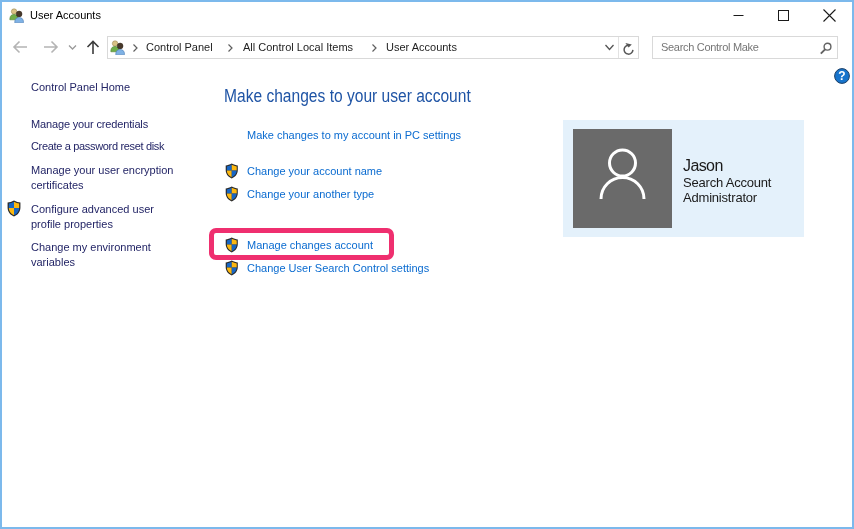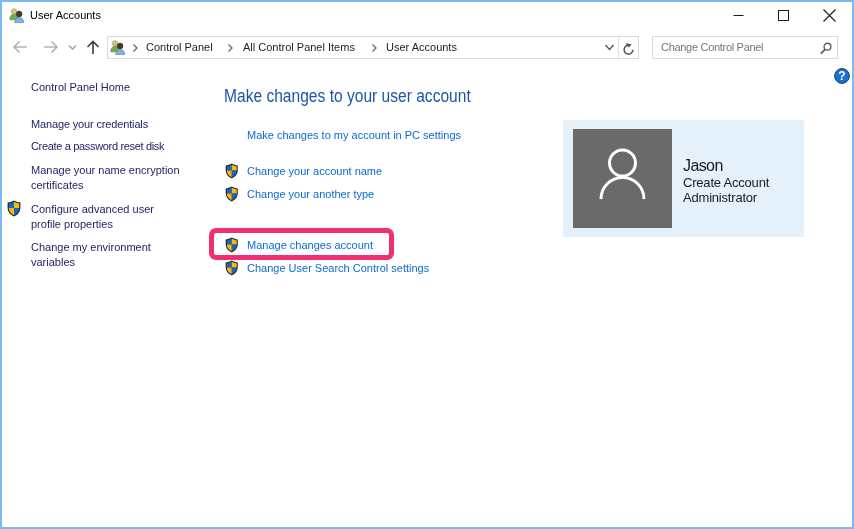--- a/index.html
+++ b/index.html
@@ -50,37 +50,37 @@
   <circle cx="10.8" cy="7.4" r="3.1" fill="#47382a" stroke="#2c2115" stroke-width="0.5"></circle>
   <path d="M6.1 16.2 C6.1 12.6 8.2 11.2 10.8 11.2 C13.4 11.2 15.5 12.6 15.5 16.2 L15.5 16.8 L6.1 16.8 Z" fill="#7fb2e5" stroke="#4a7ab0" stroke-width="0.6"></path>
 </svg>
 <svg class="abs" style="left:131px;top:43px" width="8" height="10" viewBox="0 0 8 10">
     <path d="M2.5 1.5 L6 5 L2.5 8.5" fill="none" stroke="#5f5f5f" stroke-width="1.2"></path>
   </svg>
 <div class="abs t12 crumbtxt" style="left:146px;top:40px">Control Panel</div>
 <svg class="abs" style="left:226px;top:43px" width="8" height="10" viewBox="0 0 8 10">
     <path d="M2.5 1.5 L6 5 L2.5 8.5" fill="none" stroke="#5f5f5f" stroke-width="1.2"></path>
   </svg>
-<div class="abs t12 crumbtxt" style="left:243px;top:40px">All Control Panel Items</div>
+<div class="abs t12 crumbtxt" style="left:243px;top:40px">All Control Local Items</div>
 <svg class="abs" style="left:370px;top:43px" width="8" height="10" viewBox="0 0 8 10">
     <path d="M2.5 1.5 L6 5 L2.5 8.5" fill="none" stroke="#5f5f5f" stroke-width="1.2"></path>
   </svg>
 <div class="abs t12 crumbtxt" style="left:386px;top:40px">User Accounts</div>
 
 <svg class="abs" style="left:604px;top:43px" width="11" height="9" viewBox="0 0 11 9">
     <path d="M1.5 2 L5.5 6.5 L9.5 2" fill="none" stroke="#555" stroke-width="1.3"></path>
   </svg>
 
 <svg class="abs" style="left:621px;top:40px" width="16" height="16" viewBox="0 0 16 16">
   <path d="M8.3 5.4 A4.4 4.4 0 1 0 11.9 9.9" fill="none" stroke="#575757" stroke-width="1.5"></path>
   <path d="M4.4 3.1 L10.8 4.6 L7.6 7.6 Z" fill="#575757"></path>
 </svg>
 
 <div class="abs" style="left:652px;top:36px;width:186px;height:23px;border:1px solid #d9d9d9;background:#fff"></div>
-<div class="abs t12" style="left:661px;top:40px;color:#767676;letter-spacing:-0.3px">Change Control Panel</div>
+<div class="abs t12" style="left:661px;top:40px;color:#767676;letter-spacing:-0.3px">Search Control Make</div>
 <svg class="abs" style="left:818px;top:40px" width="15" height="15" viewBox="0 0 15 15">
   <circle cx="9.5" cy="6.7" r="3.4" fill="none" stroke="#636363" stroke-width="1.4"></circle>
   <path d="M7.1 9.3 L2.8 13.7" stroke="#636363" stroke-width="1.9"></path>
 </svg>
 
 <svg class="abs" style="left:834px;top:68px" width="16" height="16" viewBox="0 0 16 16">
   <circle cx="8" cy="8" r="7.4" fill="#1774cc" stroke="#1d3f66" stroke-width="1"></circle>
   <text x="8" y="12.2" font-size="12" font-weight="bold" fill="#fff" text-anchor="middle" font-family="Liberation Sans">?</text>
 </svg>
 
@@ -97,21 +97,21 @@
         <rect x="1" y="8.5" width="7" height="9" fill="#fdb80f"></rect>
         <rect x="8" y="8.5" width="7" height="9" fill="#1866c4"></rect>
       </g>
     </g>
   </defs>
 </svg>
 
 <div class="abs t12 side" style="left:31px;top:80px">Control Panel Home</div>
 <div class="abs t12 side" style="left:31px;top:116.5px;letter-spacing:-0.15px">Manage your credentials</div>
 <div class="abs t12 side" style="left:31px;top:138.5px;letter-spacing:-0.33px">Create a password reset disk</div>
-<div class="abs t12 side" style="left:31px;top:162.5px">Manage your name encryption</div>
+<div class="abs t12 side" style="left:31px;top:162.5px">Manage your user encryption</div>
 <div class="abs t12 side" style="left:31px;top:177.5px">certificates</div>
 <svg class="abs" style="left:6px;top:200px" width="16" height="17" viewBox="0 0 16 18">
     <use href="#shield"></use>
   </svg>
 <div class="abs t12 side" style="left:31px;top:202px">Configure advanced user</div>
 <div class="abs t12 side" style="left:31px;top:217px">profile properties</div>
 <div class="abs t12 side" style="left:31px;top:239.5px">Change my environment</div>
 <div class="abs t12 side" style="left:31px;top:254.5px">variables</div>
 
 <div class="abs" style="left:224px;top:86px;font-size:17.5px;color:#1f54a5;white-space:nowrap;transform:scaleX(0.89);transform-origin:0 0">Make changes to your user account</div>
@@ -140,14 +140,14 @@
   </svg>
 <div class="abs t12 link" style="left:247px;top:261px">Change User Search Control settings</div>
 
 <div class="abs" style="left:563px;top:120px;width:241px;height:117px;background:#e4f1fb"></div>
 <div class="abs" style="left:573px;top:129px;width:99px;height:99px;background:#6a6a6a"></div>
 <svg class="abs" style="left:573px;top:129px" width="99" height="99" viewBox="0 0 99 99">
   <circle cx="49.5" cy="34" r="13" fill="none" stroke="#fff" stroke-width="3"></circle>
   <path d="M28 70 A21.5 21.5 0 0 1 71 70" fill="none" stroke="#fff" stroke-width="3"></path>
 </svg>
 <div class="abs" style="left:683px;top:157px;font-size:16px;letter-spacing:-0.6px;color:#1a1a1a">Jason</div>
-<div class="abs" style="left:683px;top:174.5px;font-size:13px;letter-spacing:-0.2px;color:#1a1a1a">Create Account</div>
+<div class="abs" style="left:683px;top:174.5px;font-size:13px;letter-spacing:-0.2px;color:#1a1a1a">Search Account</div>
 <div class="abs" style="left:683px;top:189.5px;font-size:13px;letter-spacing:-0.2px;color:#1a1a1a">Administrator</div>
 
 </body></html>

